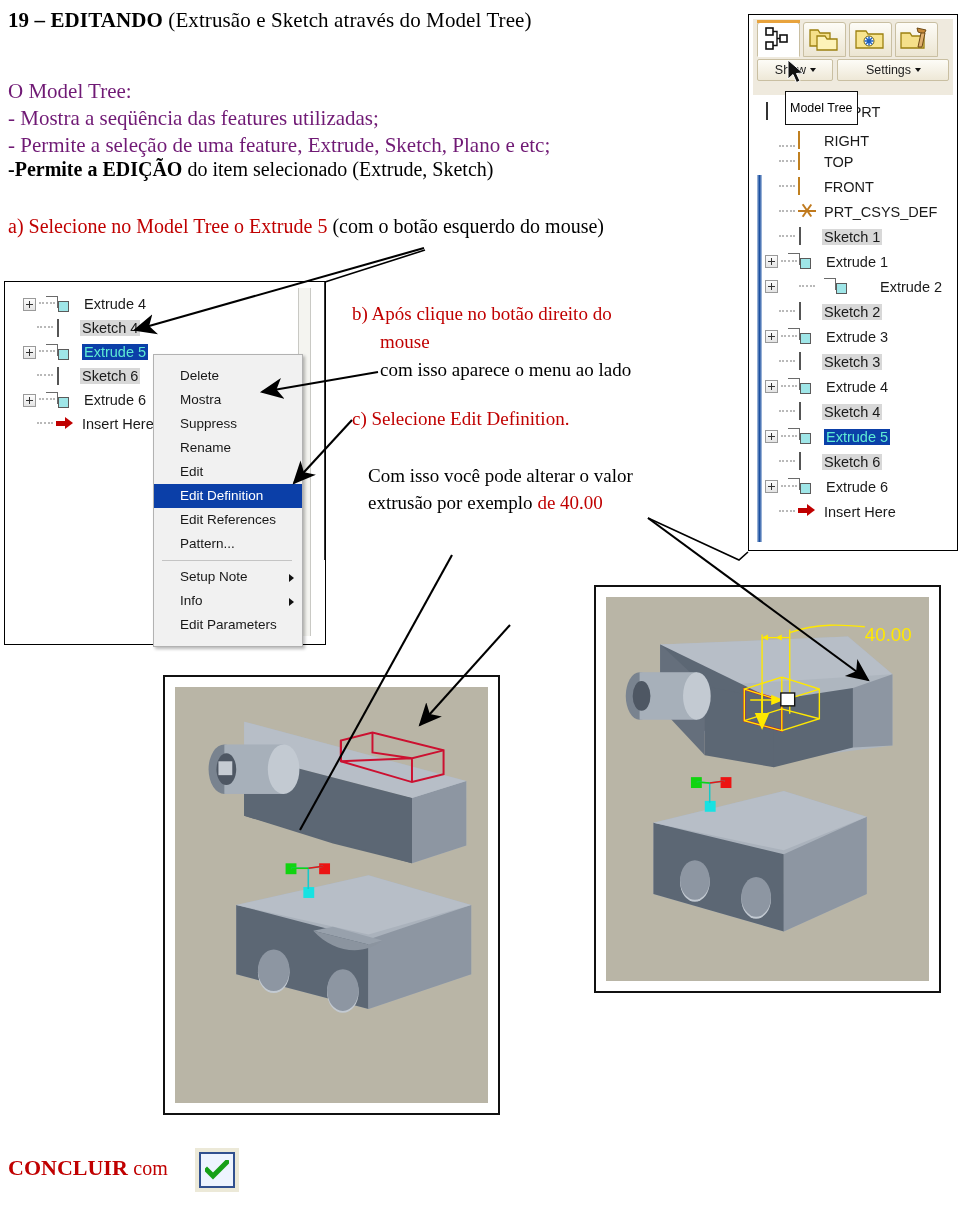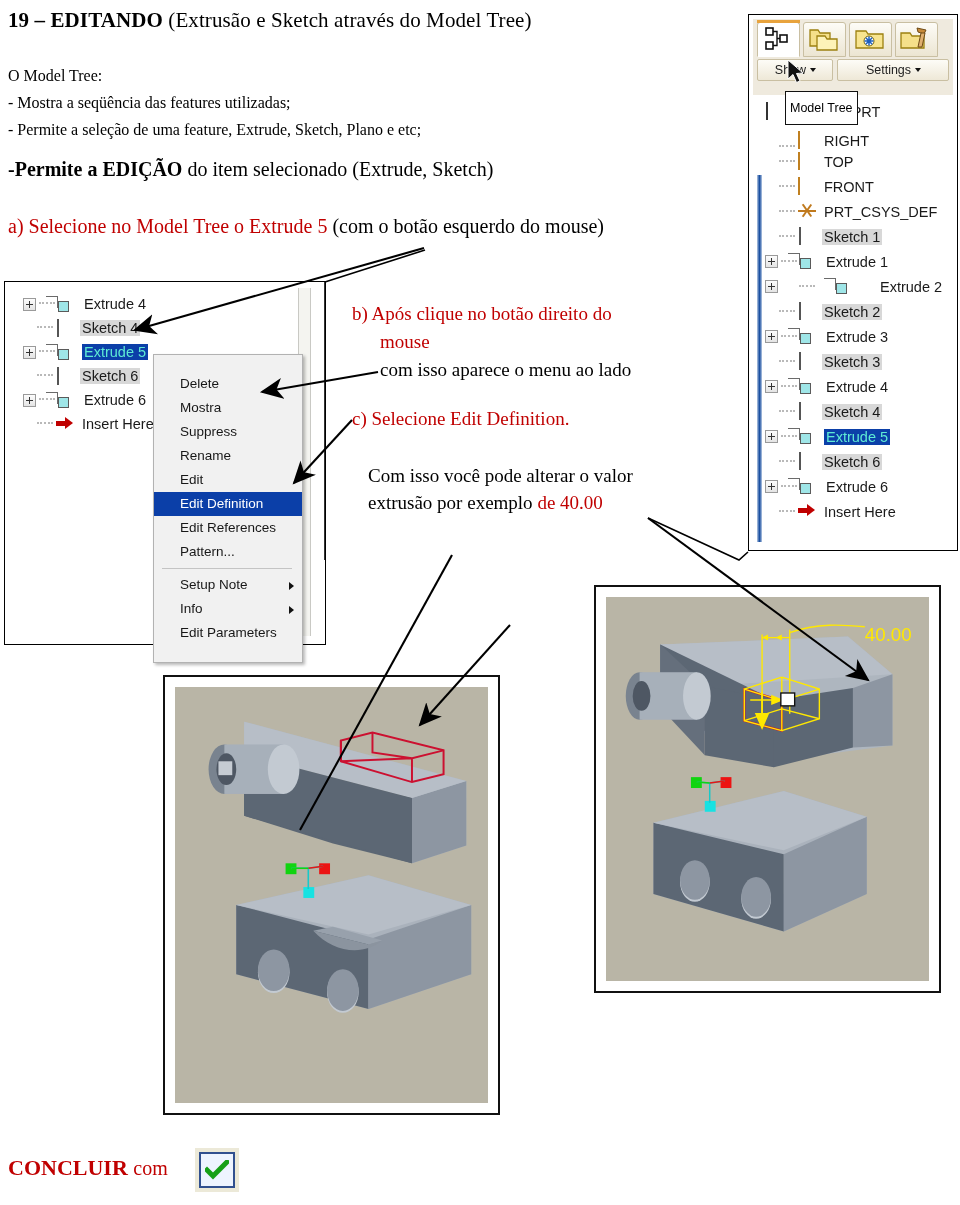--- a/index.html
+++ b/index.html
@@ -8,21 +8,21 @@
     background:#ffffff;
     font-family:"Liberation Serif", serif;
     position:relative;
     overflow:hidden;
   }
   .abs{position:absolute;}
 
   
   #title{left:8px;top:8px;font-size:21px;color:#000;letter-spacing:.1px;}
   #title b{font-weight:bold;}
-  #intro{left:8px;top:62px;font-size:16px;color:#000000;line-height:27px;}
+  #intro{left:8px;top:78px;font-size:21px;color:#701a75;line-height:27px;}
   #permite{left:8px;top:158px;font-size:20px;color:#000;}
   #permite b{font-weight:bold;}
   .red{color:#C00000;}
   #stepA{left:8px;top:215px;font-size:20px;color:#000;}
 
   
   #stepB{left:352px;top:300px;font-size:19px;line-height:28px;width:360px;}
   #stepB .ind{display:block;padding-left:28px;}
   #stepC{left:352px;top:408px;font-size:19px;}
   #noteCom{left:368px;top:462px;font-size:19px;line-height:27px;width:350px;}
@@ -39,21 +39,21 @@
   .plus.blank:before,.plus.blank:after{display:none;}
   .dots{width:16px;height:2px;border-top:2px dotted #b9b9b9;margin-right:2px;flex:0 0 auto;}
   .ic{width:20px;height:17px;margin-right:5px;flex:0 0 auto;position:relative;}
   .lbl{padding:0 2px;}
   .sel .lbl{background:#0b3fa8;color:#5eead4;}
   .shade .lbl{background:#d8d8d8;}
 
   
   #ctxMenu{position:absolute;left:148px;top:72px;width:148px;background:#f1f1f1;
            border:1px solid #b2b2b2;box-shadow:2px 2px 3px rgba(0,0,0,.28);
-           font-family:"Liberation Sans",sans-serif;font-size:13.5px;color:#171717;padding:17px 0;}
+           font-family:"Liberation Sans",sans-serif;font-size:13.5px;color:#171717;padding:9px 0;}
   #ctxMenu .mi{height:24px;line-height:24px;padding-left:26px;position:relative;white-space:nowrap;}
   #ctxMenu .mi.hl{background:#0b3fa8;color:#fff;}
   #ctxMenu .sep{height:1px;background:#c4c4c4;margin:4px 10px 4px 8px;}
   #ctxMenu .arw{position:absolute;right:8px;top:9px;width:0;height:0;
                 border-left:5px solid #111;border-top:4px solid transparent;border-bottom:4px solid transparent;}
   
   #leftScroll{position:absolute;right:14px;top:6px;width:11px;height:348px;background:#f4f4f0;border-left:1px solid #c9c9c4;border-right:1px solid #c9c9c4;}
 
   
   #rightPanel{left:748px;top:14px;width:208px;height:535px;background:#fff;border:1.6px solid #000;}

